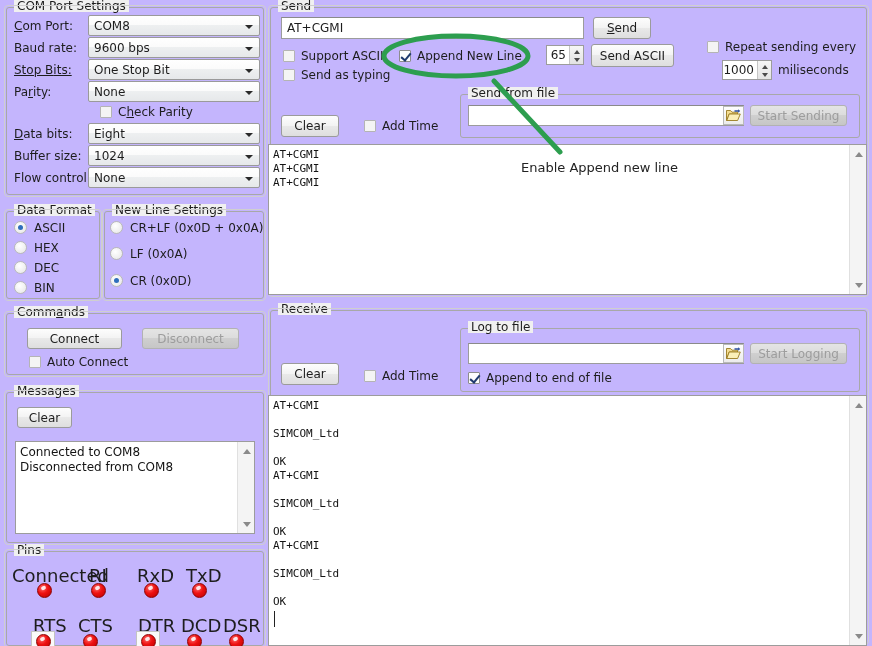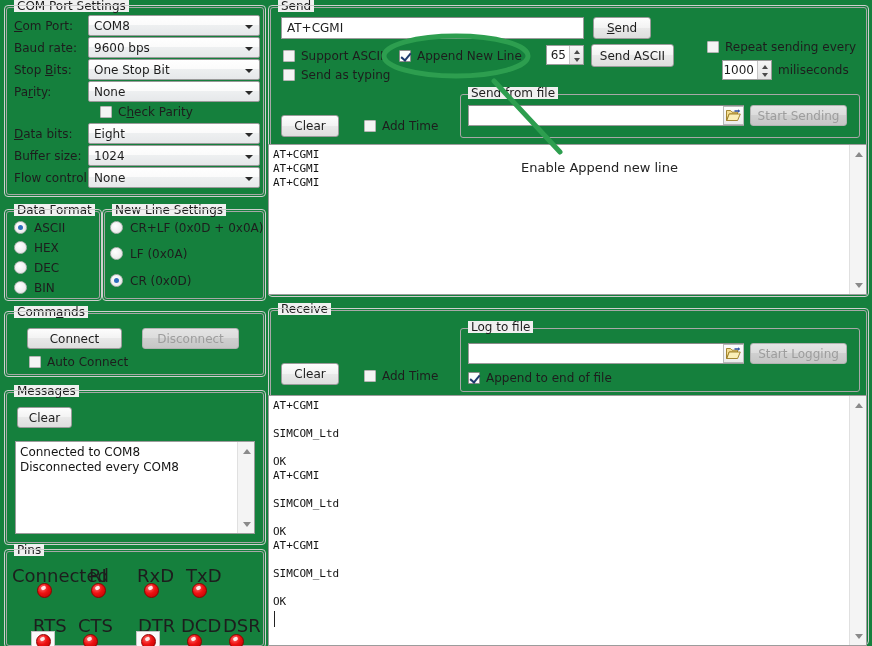--- a/index.html
+++ b/index.html
@@ -5,21 +5,21 @@
   * { box-sizing: border-box; }
   html, body {
     margin: 0; padding: 0;
     width: 872px; height: 646px;
     background: #f0f0f0;
     font-family: "DejaVu Sans", "Liberation Sans", sans-serif;
     font-size: 12px;
     color: #1d1d1d;
     overflow: hidden;
   }
-  #root { position: relative; width: 872px; height: 646px; background: #15803d; }
+  #root { position: relative; width: 872px; height: 646px; background: #c4b5fd; }
 
   
   .group {
     position: absolute;
     border: 1px solid #a8a8a8;
     border-radius: 3px;
     background: transparent;
   }
   .group > .legend {
     position: absolute;
@@ -257,21 +257,21 @@
     <span class="ctext">COM8</span>
     <span class="arrow"></span>
   </div>
 
   <div class="lbl" style="left:14px;top:41px;">Baud rate:</div>
   <div class="combo" style="left:88px;top:37px;width:172px;">
     <span class="ctext">9600 bps</span>
     <span class="arrow"></span>
   </div>
 
-  <div class="lbl" style="left:14px;top:63px;">Stop <span class="u">B</span>its:</div>
+  <div class="lbl" style="left:14px;top:63px;text-decoration:underline;">Stop <span class="u">B</span>its:</div>
   <div class="combo" style="left:88px;top:59px;width:172px;">
     <span class="ctext">One Stop Bit</span>
     <span class="arrow"></span>
   </div>
 
   <div class="lbl" style="left:14px;top:85px;">Pa<span class="u">r</span>ity:</div>
   <div class="combo" style="left:88px;top:81px;width:172px;">
     <span class="ctext">None</span>
     <span class="arrow"></span>
   </div>
@@ -344,21 +344,21 @@
     <span class="cb"></span>
     <span class="cbl">Auto Connect</span>
   </div>
 
   <div class="group dbl" style="left:6px;top:392px;width:258px;height:151px;">
     <span class="legend">Messages</span>
   </div>
   <div class="btn" style="left:17px;top:407px;width:55px;height:21px;">Clear</div>
   <div class="logbox" style="left:15px;top:441px;width:240px;height:93px;">
     <div class="loginner msg">Connected to COM8
-Disconnected every COM8</div>
+Disconnected from COM8</div>
     <div class="scrollv">
       <div class="up"></div>
       <div class="dn"></div>
     </div>
   </div>
 
   <div class="group dbl" style="left:6px;top:551px;width:258px;height:95px;">
     <span class="legend">Pins</span>
   </div>
   <div class="pinlbl" style="left:12px;top:565px;">Connected</div>

